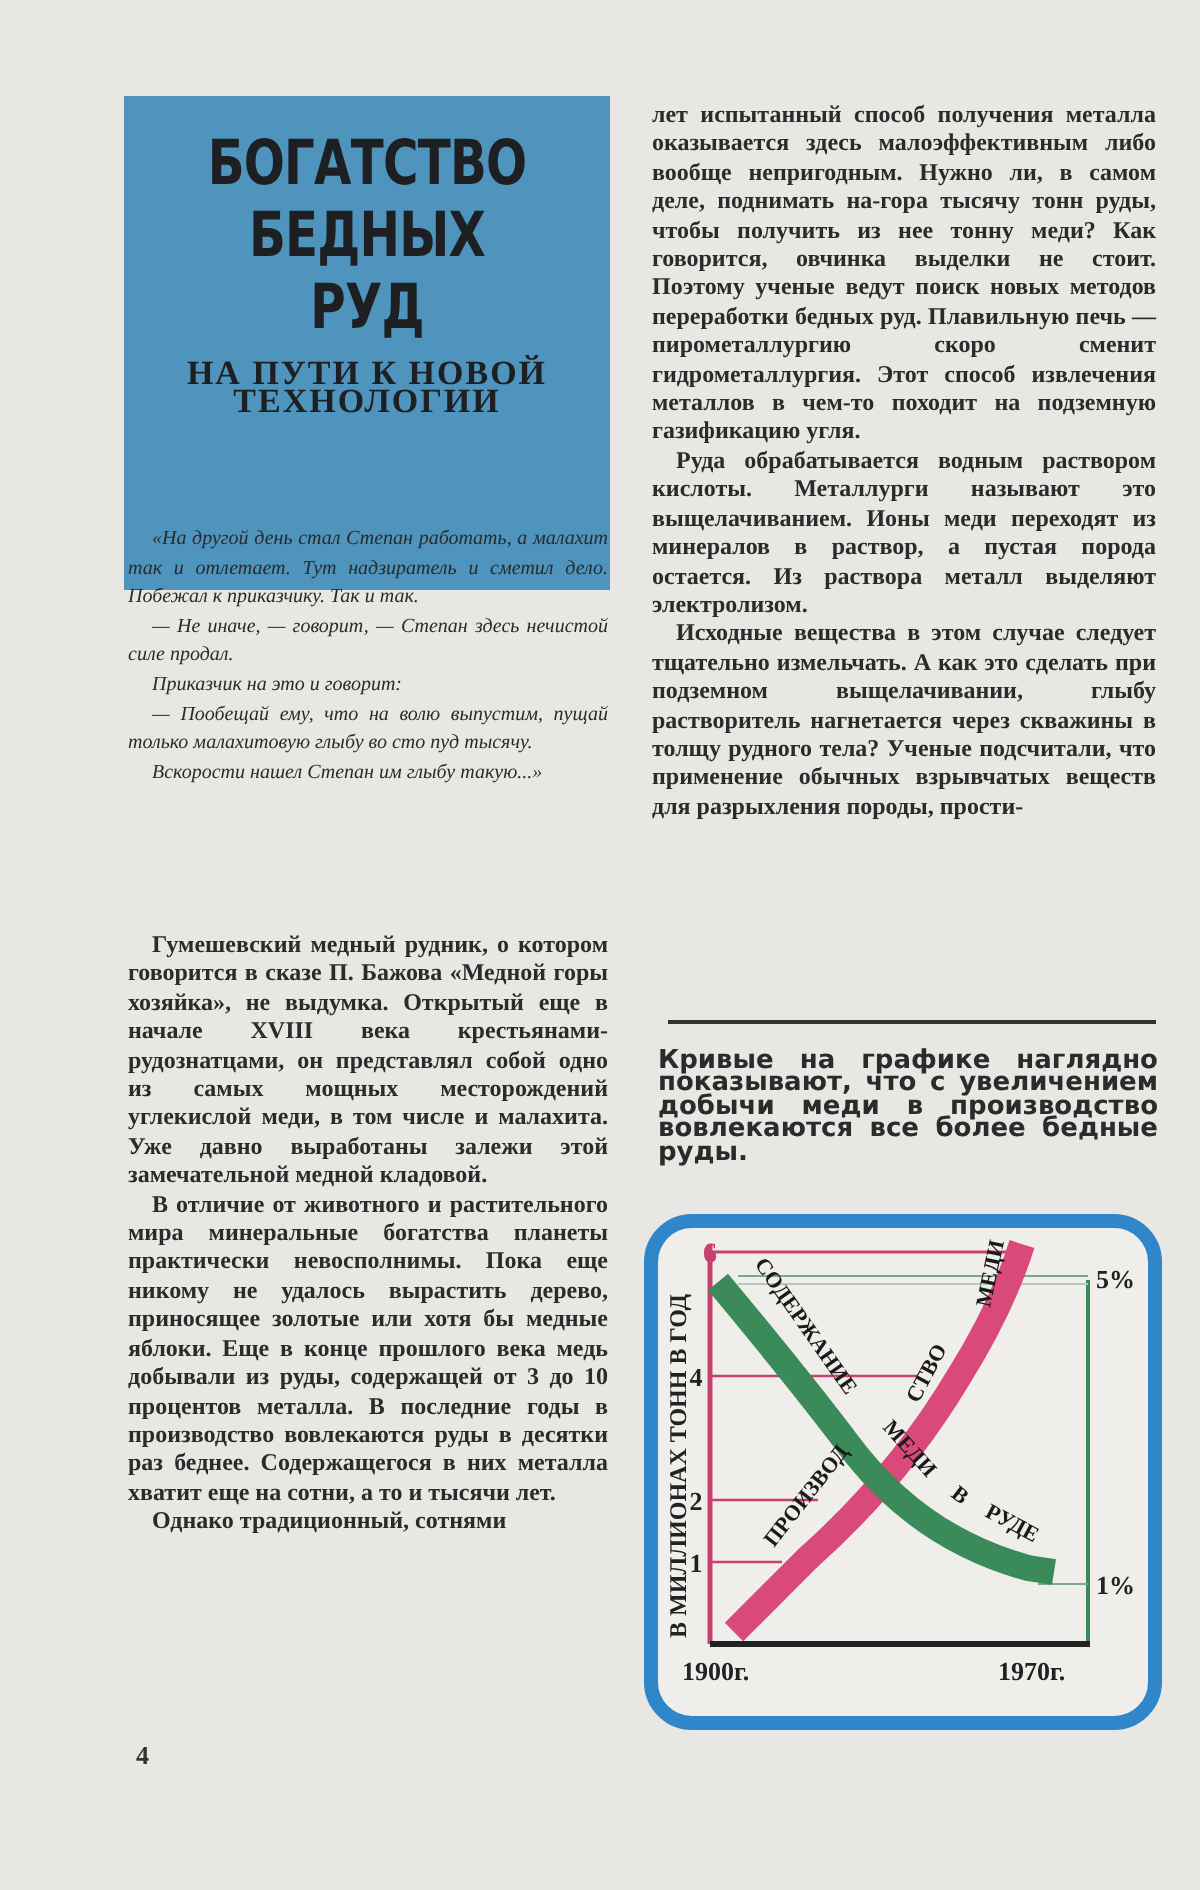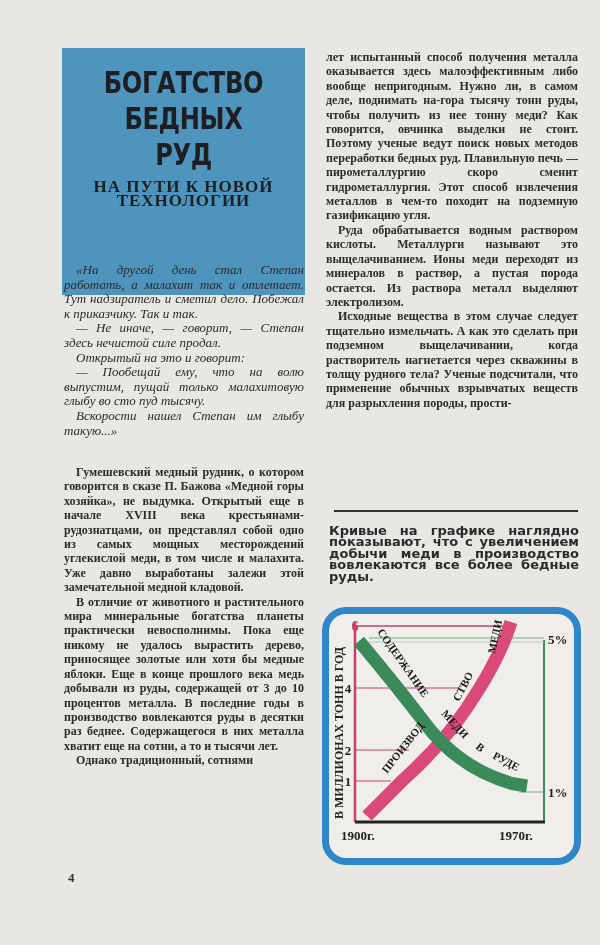--- a/index.html
+++ b/index.html
@@ -5,21 +5,21 @@
   * { margin:0; padding:0; box-sizing:border-box; }
   html, body { width:600px; height:945px; background:#e9e8e4; overflow:hidden; }
   body { position:relative; font-family:"Liberation Serif", serif; color:#222; }
   .page { position:absolute; left:0; top:0; width:600px; height:945px; background:#e8e7e3; }
 
   .title-box { position:absolute; left:62px; top:48px; width:243px; height:247px; background:#4e94bd; text-align:center; }
   .title-main { font-family:"DejaVu Sans", sans-serif; font-weight:bold; font-size:31px; line-height:36px; color:#1d1f22; letter-spacing:-0.5px; transform:scaleX(0.78); transform-origin:center; margin-top:16px; }
   .title-main div { display:block; }
   .title-sub { font-family:"Liberation Serif", serif; font-weight:bold; font-size:17px; line-height:14px; color:#1d1f22; letter-spacing:1px; margin-top:8px; }
 
-  .epigraph { position:absolute; left:64px; top:263px; width:240px; font-family:"Liberation Serif", serif; font-style:italic; font-size:13px; line-height:14.6px; color:#2a2a2a; }
+  .epigraph { position:absolute; left:64px; top:263px; width:240px; font-family:"Liberation Serif", serif; font-style:italic; font-size:10px; line-height:14.6px; color:#2a2a2a; }
   .epigraph p { text-align:justify; text-align-last:left; }
   .epigraph p.ind { text-indent:12px; }
 
   .col { position:absolute; font-family:"Liberation Serif", serif; font-weight:bold; font-size:12px; line-height:14.4px; color:#2b2b2b; text-align:justify; }
   .col p { text-indent:12px; }
   .col p.noind { text-indent:0; }
   .col-left { left:64px; top:465px; width:240px; }
   .col-right { left:326px; top:50px; width:252px; }
 
   .rule { position:absolute; left:334px; top:510px; width:244px; height:2px; background:#333; }
@@ -43,35 +43,35 @@
     </div>
     <div class="title-sub">
       <div>НА ПУТИ К НОВОЙ</div>
       <div>ТЕХНОЛОГИИ</div>
     </div>
   </div>
 
   <div class="epigraph">
     <p class="ind">«На другой день стал Степан работать, а малахит так и отлетает. Тут надзиратель и сметил дело. Побежал к приказчику. Так и так.</p>
     <p class="ind">— Не иначе, — говорит, — Степан здесь нечистой силе продал.</p>
-    <p class="ind">Открытый на это и говорит:</p>
+    <p class="ind">Приказчик на это и говорит:</p>
     <p class="ind">— Пообещай ему, что на волю выпустим, пущай только малахитовую глыбу во сто пуд тысячу.</p>
     <p class="ind">Вскорости нашел Степан им глыбу такую...»</p>
   </div>
 
   <div class="col col-left">
     <p>Гумешевский медный рудник, о котором говорится в сказе П. Бажова «Медной горы хозяйка», не выдумка. Открытый еще в начале XVIII века крестьянами-рудознатцами, он представлял собой одно из самых мощных месторождений углекислой меди, в том числе и малахита. Уже давно выработаны залежи этой замечательной медной кладовой.</p>
     <p>В отличие от животного и растительного мира минеральные богатства планеты практически невосполнимы. Пока еще никому не удалось вырастить дерево, приносящее золотые или хотя бы медные яблоки. Еще в конце прошлого века медь добывали из руды, содержащей от 3 до 10 процентов металла. В последние годы в производство вовлекаются руды в десятки раз беднее. Содержащегося в них металла хватит еще на сотни, а то и тысячи лет.</p>
     <p>Однако традиционный, сотнями</p>
   </div>
 
   <div class="col col-right">
     <p class="noind">лет испытанный способ получения металла оказывается здесь малоэффективным либо вообще непригодным. Нужно ли, в самом деле, поднимать на-гора тысячу тонн руды, чтобы получить из нее тонну меди? Как говорится, овчинка выделки не стоит. Поэтому ученые ведут поиск новых методов переработки бедных руд. Плавильную печь — пирометаллургию скоро сменит гидрометаллургия. Этот способ извлечения металлов в чем-то походит на подземную газификацию угля.</p>
     <p>Руда обрабатывается водным раствором кислоты. Металлурги называют это выщелачиванием. Ионы меди переходят из минералов в раствор, а пустая порода остается. Из раствора металл выделяют электролизом.</p>
-    <p>Исходные вещества в этом случае следует тщательно измельчать. А как это сделать при подземном выщелачивании, когда растворитель нагнетается через скважины в толщу рудного тела? Ученые подсчитали, что применение обычных взрывчатых веществ для разрыхления породы, прости-</p>
+    <p>Исходные вещества в этом случае следует тщательно измельчать. А как это сделать при подземном выщелачивании, глыбу растворитель нагнетается через скважины в толщу рудного тела? Ученые подсчитали, что применение обычных взрывчатых веществ для разрыхления породы, прости-</p>
   </div>
 
   <div class="rule"></div>
 
   <div class="caption">Кривые на графике наглядно показывают, что с увеличением добычи меди в производство вовлекаются все более бедные руды.</div>
 
   <div class="chart-frame">
     <svg class="chart-svg" width="245" height="244" viewBox="0 0 245 244">
 
       <line x1="26" y1="8" x2="26" y2="208" stroke="#c8406e" stroke-width="2.5"></line>

